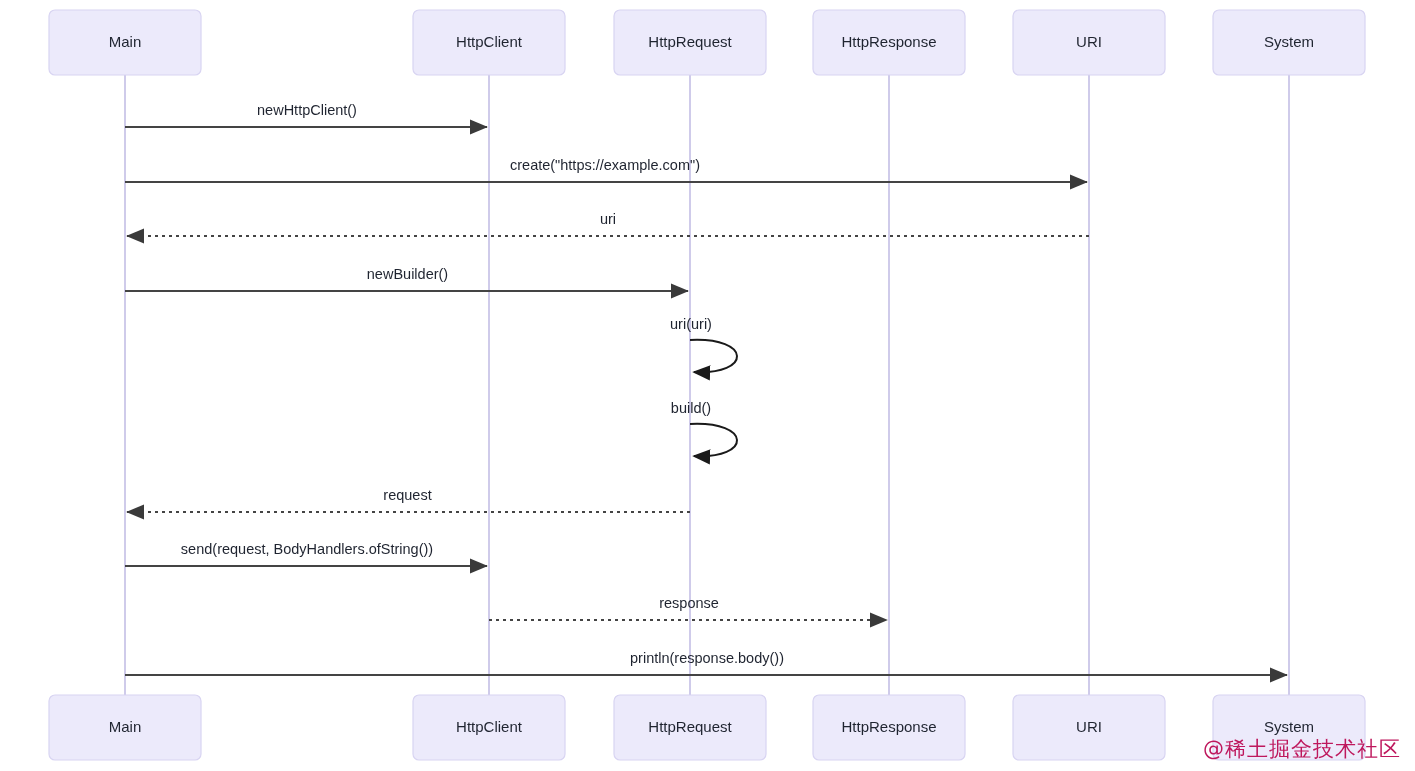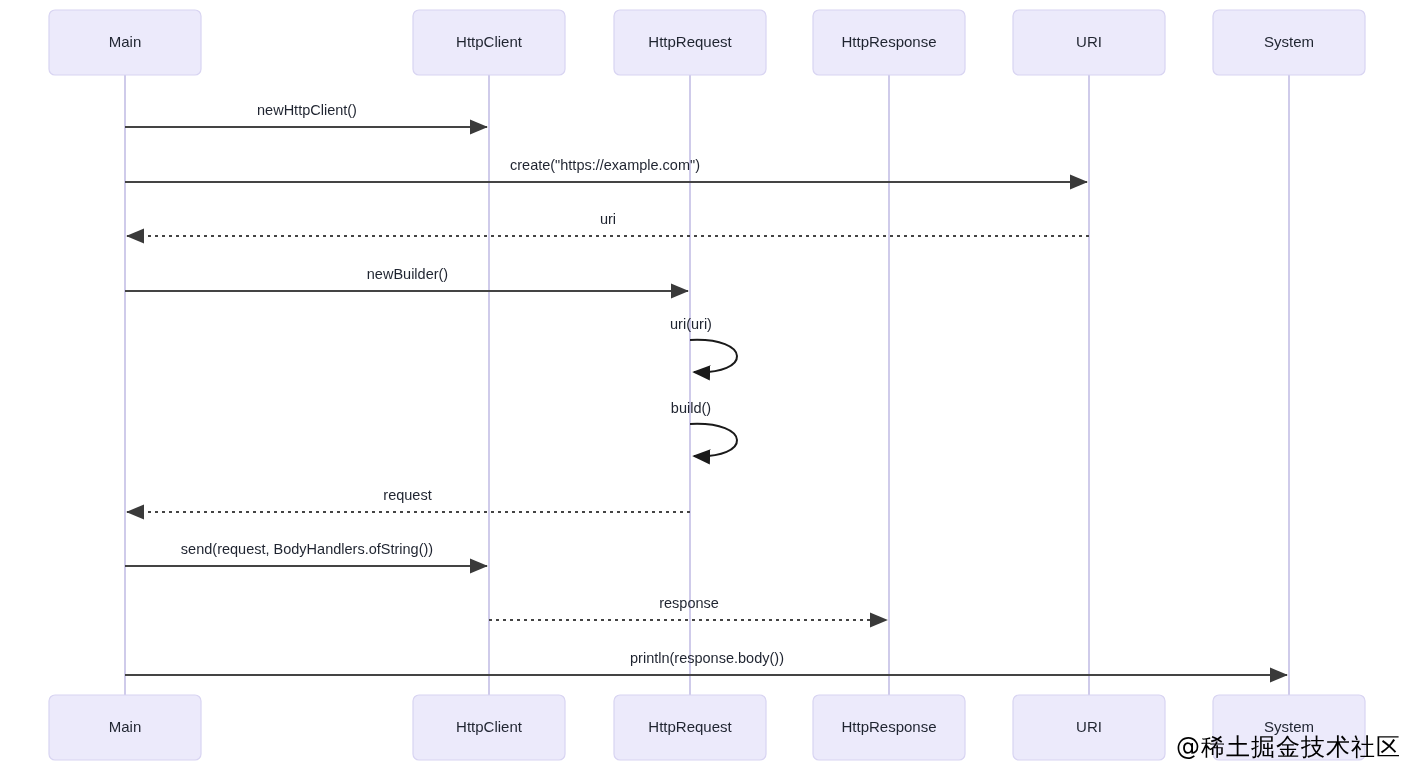--- a/index.html
+++ b/index.html
@@ -61,22 +61,22 @@
   .selfloop-path {
     stroke: #1a1a1a;
     stroke-width: 2;
     fill: none;
   }
   .watermark {
     position: absolute;
     right: 14px;
     bottom: 8px;
     font-family: "DejaVu Sans", "Liberation Sans", sans-serif;
-    font-size: 24px;
-    color: #000000;
+    font-size: 21px;
+    color: #be185d;
     letter-spacing: 1px;
     user-select: none;
     white-space: nowrap;
   }
 </style>
 </head>
 <body>
 
 <div id="diagram-root">
 

